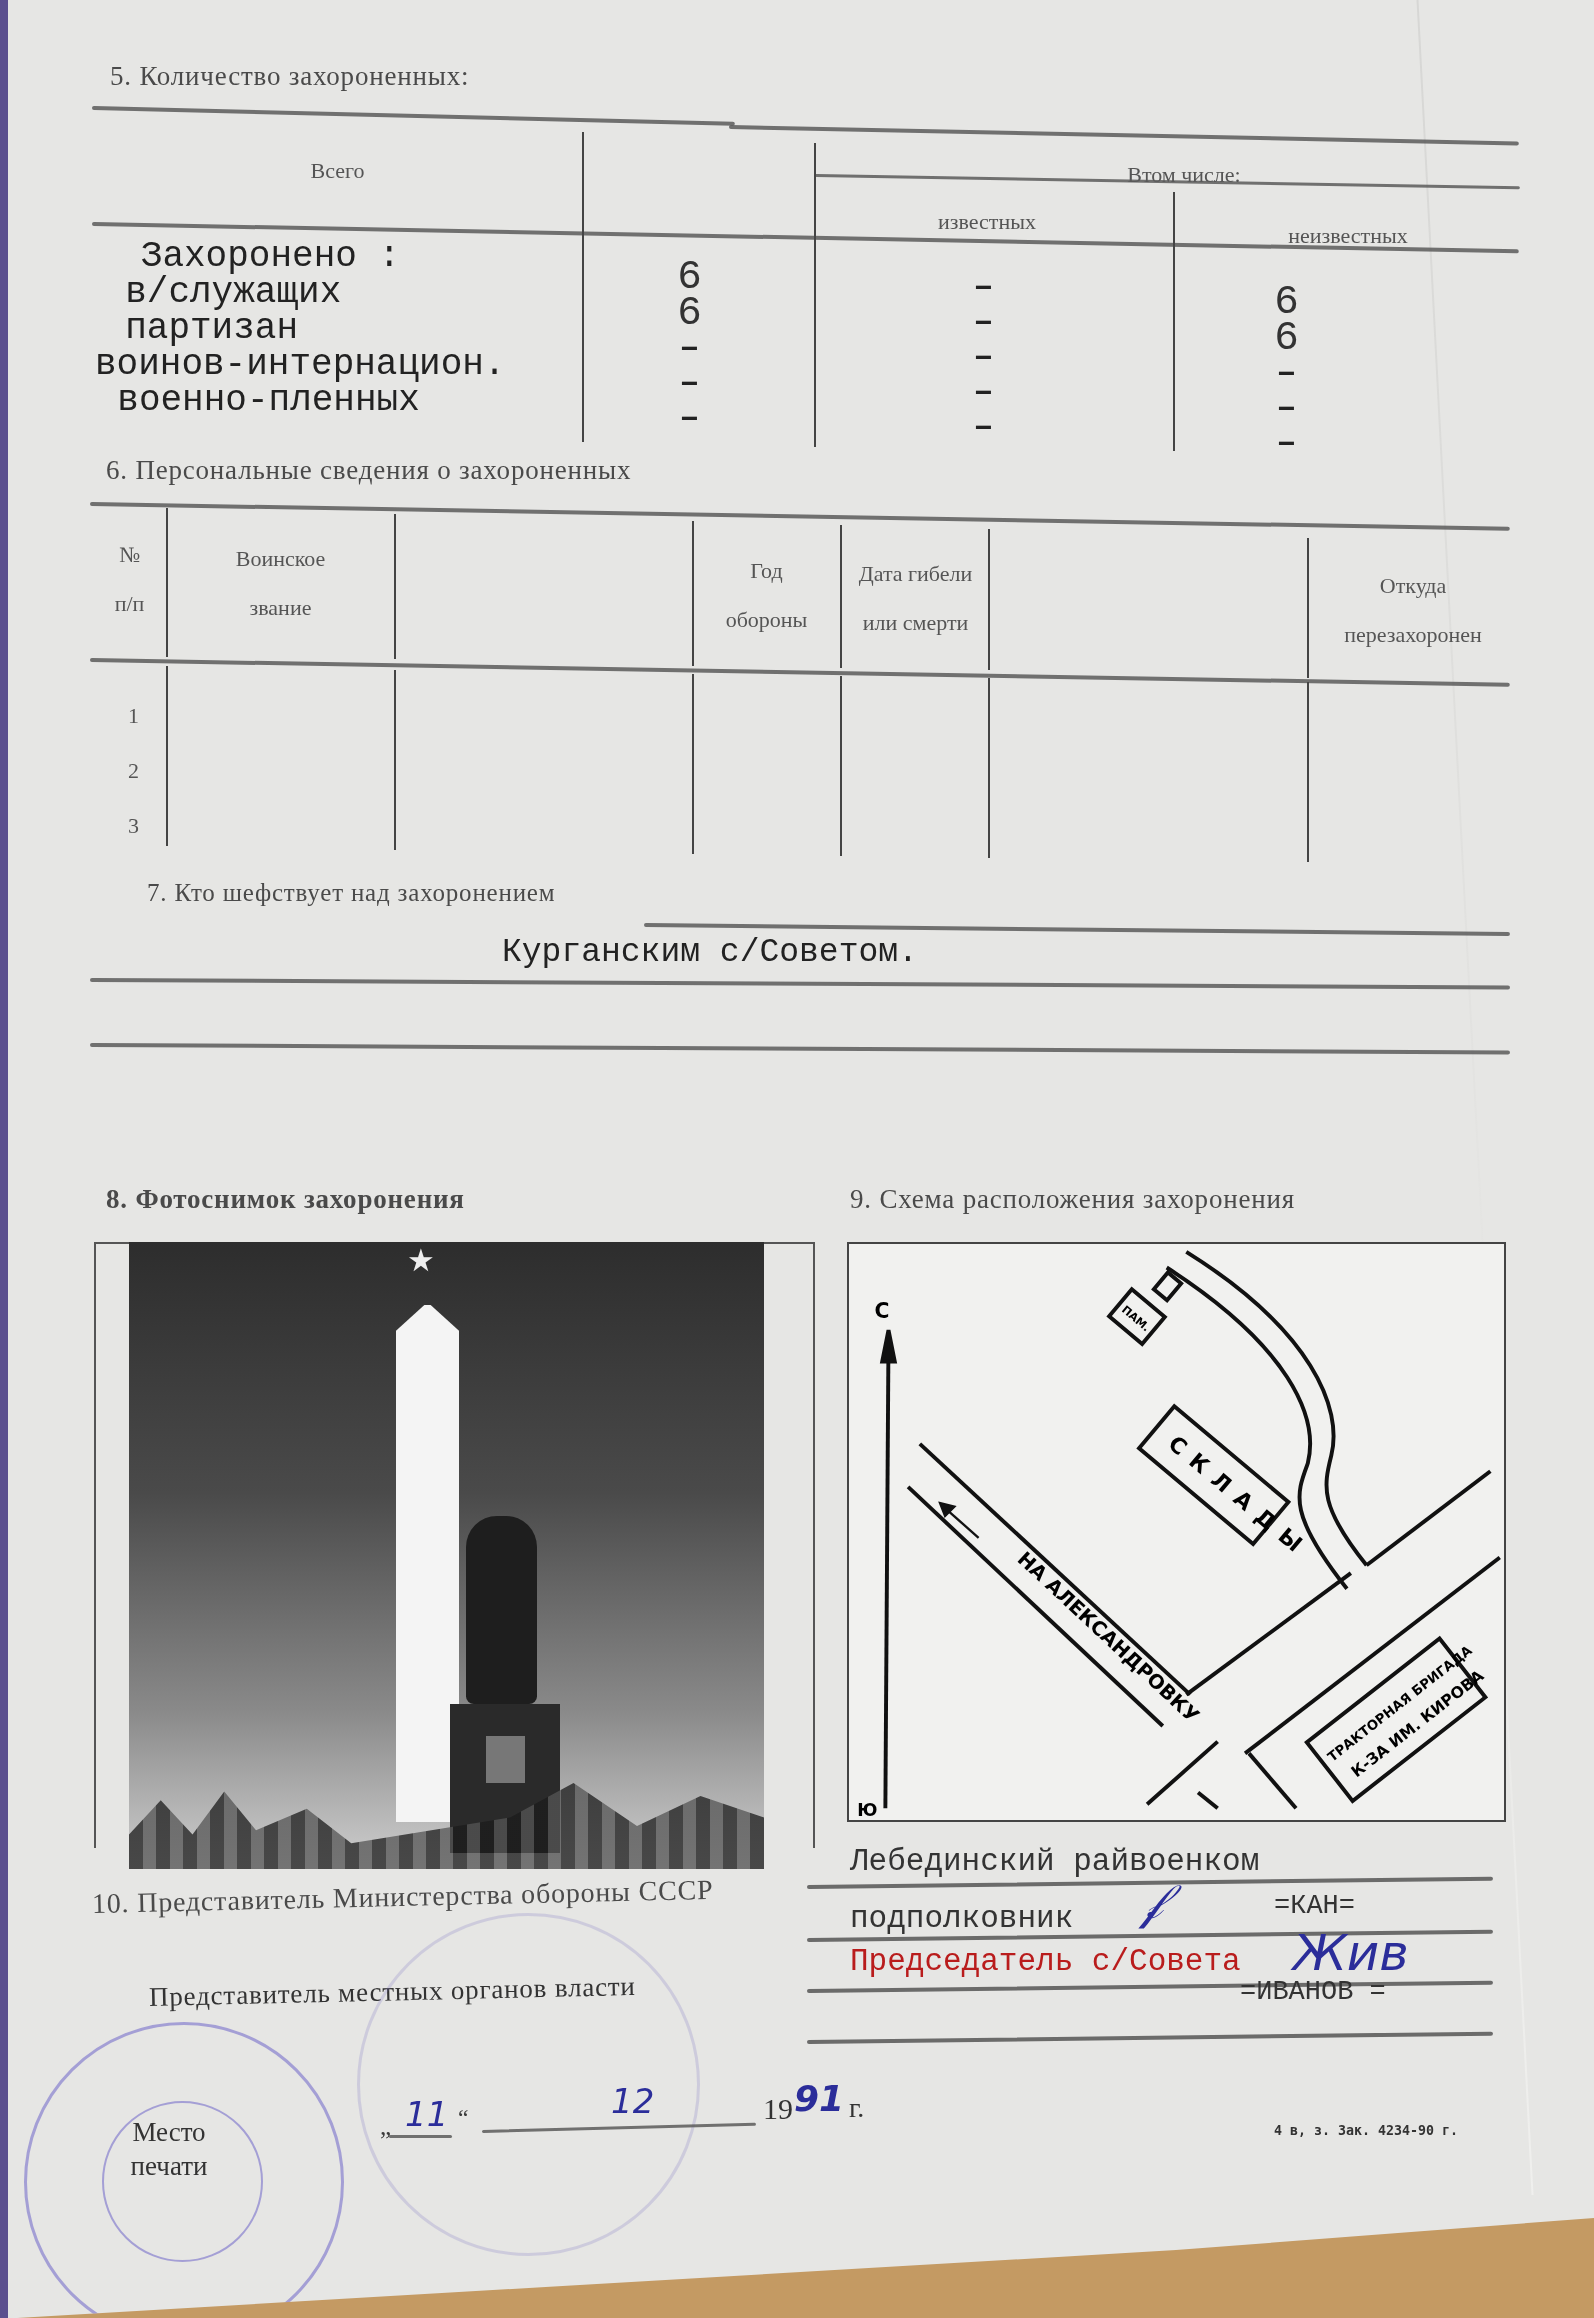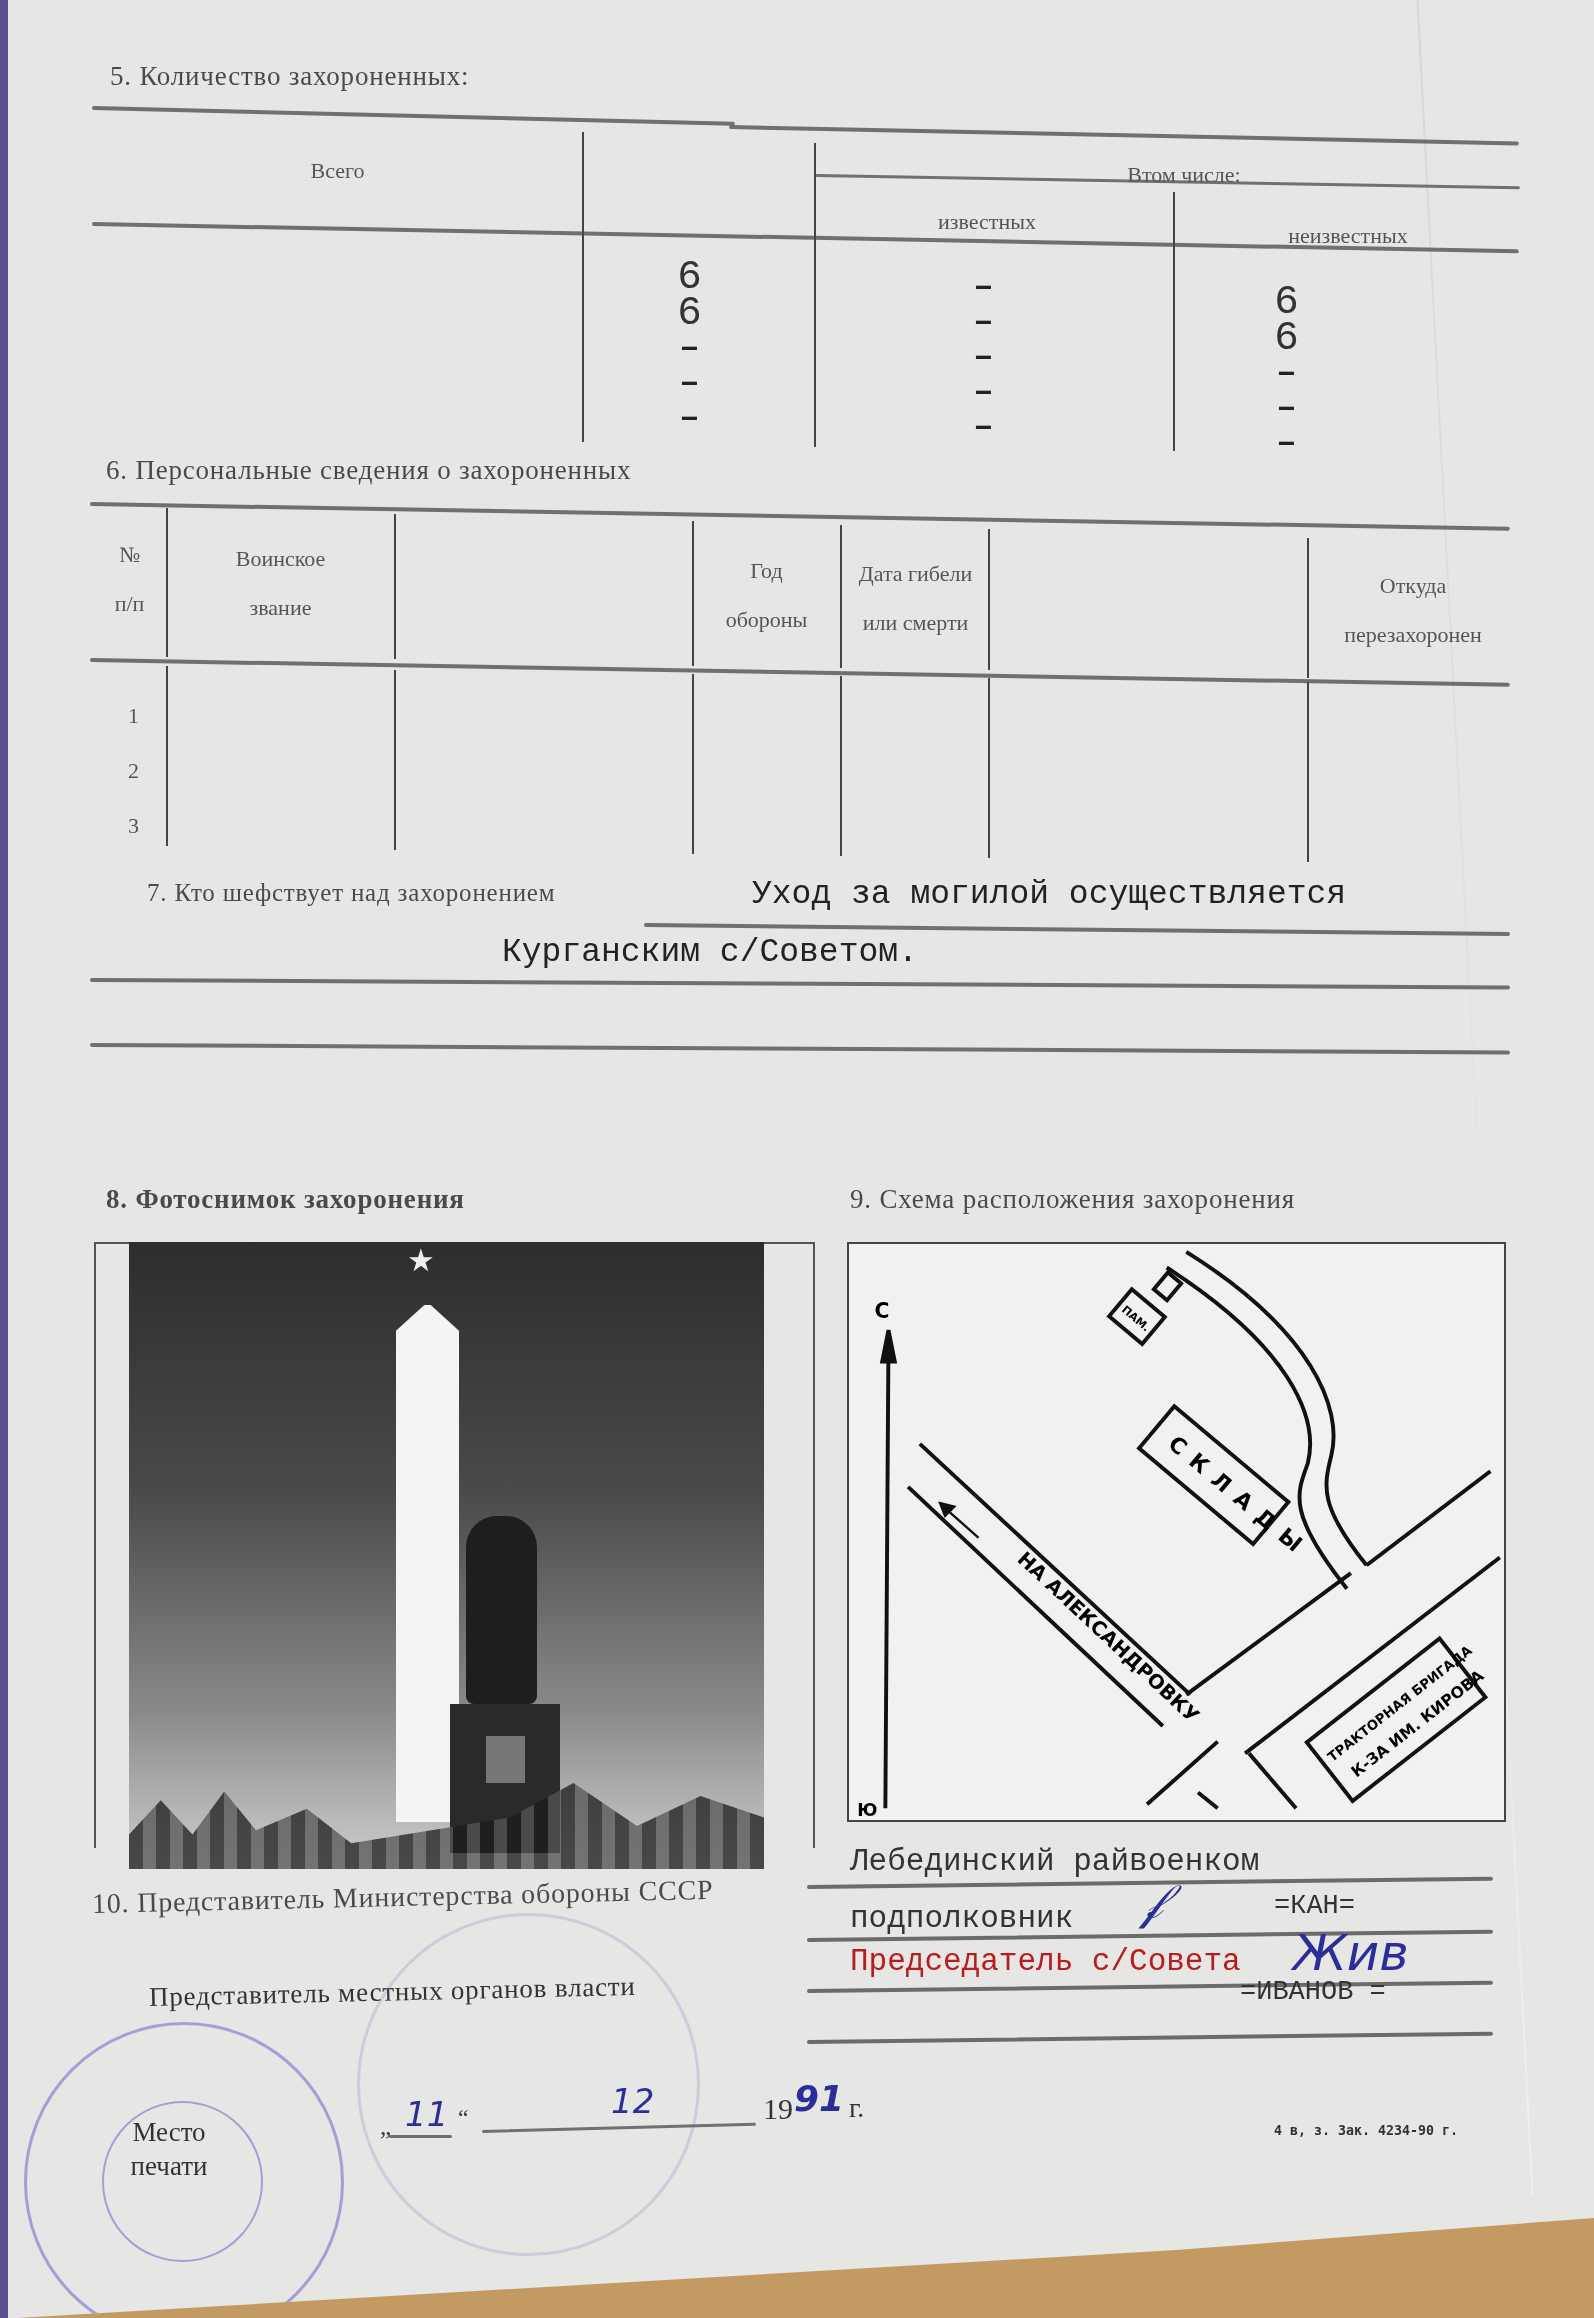--- a/index.html
+++ b/index.html
@@ -44,20 +44,27 @@
   <div class="abs small" style="left:259px;top:157px;width:157px;">Всего</div>
   <div class="abs small" style="left:1082px;top:161px;width:204px;">Втом числе:</div>
   <div class="hline" style="left:815px;top:174px;width:705px;transform:rotate(1deg);transform-origin:left;height:3.1px;"></div>
   <div class="abs small" style="left:901px;top:208px;width:172px;">известных</div>
   <div class="abs small" style="left:1254px;top:222px;width:188px;">неизвестных</div>
   <div class="hline" style="left:92px;top:222px;width:1427px;transform:rotate(1.1deg);transform-origin:left;"></div>
   <div class="vline" style="left:582px;top:132px;height:310px;"></div>
   <div class="vline" style="left:814px;top:143px;height:304px;"></div>
   <div class="vline" style="left:1173px;top:192px;height:259px;"></div>
 
+  <div class="abs type" style="left:133px;top:239px;font-size:36px;line-height:36px;">
+    <div style="padding-left:botom;margin-left:7.8px;">Захоронено :</div>
+    <div style="margin-left:-7.8px;">в/служащих</div>
+    <div style="margin-left:-7.8px;">партизан</div>
+    <div style="margin-left:-38px;">воинов-интернацион.</div>
+    <div style="margin-left:-15.7px;">военно-пленных</div>
+  </div>
 
   <div class="abs" style="left:674px;top:259px;text-align:center;width:31px;">
     <div class="digit">6</div>
     <div class="digit">6</div>
     <div class="dash">–</div>
     <div class="dash">–</div>
     <div class="dash">–</div>
   </div>
   <div class="abs" style="left:968px;top:270px;text-align:center;width:31px;">
     <div class="dash">–</div>
@@ -113,21 +120,20 @@
   <div class="vline" style="left:988px;top:678px;height:180px;"></div>
   <div class="vline" style="left:1307px;top:682px;height:180px;"></div>
 
   <div class="abs small" style="left:118px;top:688px;width:31px;line-height:55px;">
     <div>1</div>
     <div>2</div>
     <div>3</div>
   </div>
 
   <div class="abs heading" style="left:103px;top:879px;font-size:25px;margin-left:44px;">7. Кто шефствует над захоронением</div>
-  <div class="abs type" style="left:752px;top:876px;font-size:33px;">Уход за могилой  осуществляется</div>
   <div class="hline" style="left:644px;top:923px;width:866px;transform:rotate(.6deg);transform-origin:left;"></div>
   <div class="abs type" style="left:502px;top:934px;font-size:33px;">Курганским с/Советом.</div>
   <div class="hline" style="left:90px;top:978px;width:1420px;transform:rotate(.3deg);transform-origin:left;"></div>
   <div class="hline" style="left:90px;top:1043px;width:1420px;transform:rotate(.3deg);transform-origin:left;"></div>
 
   <div class="abs heading" style="left:106px;top:1184px;font-weight:bold;">8. Фотоснимок захоронения</div>
   <div class="frame-box" style="left:94px;top:1242px;width:717px;height:604px;border-bottom:none;"></div>
   <div class="photo">
     <div class="star">★</div>
     <div class="obelisk"></div>

